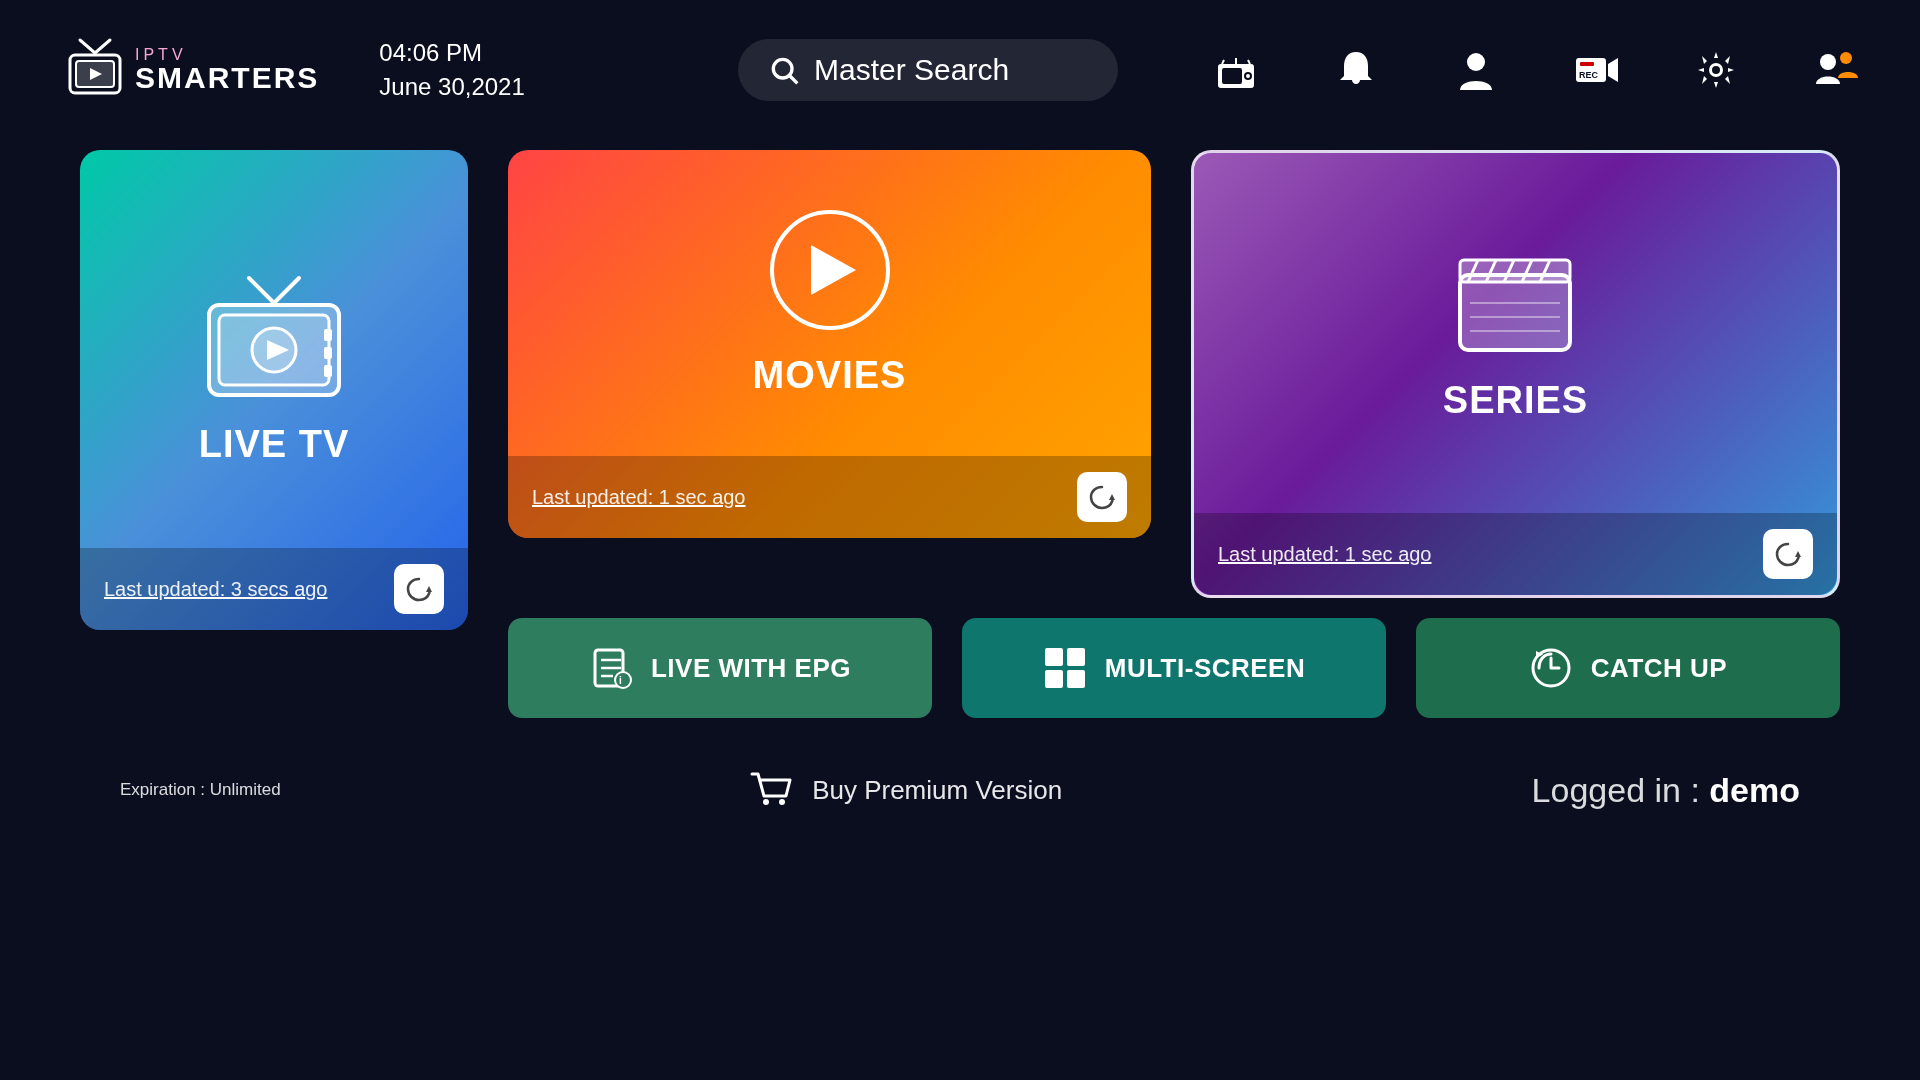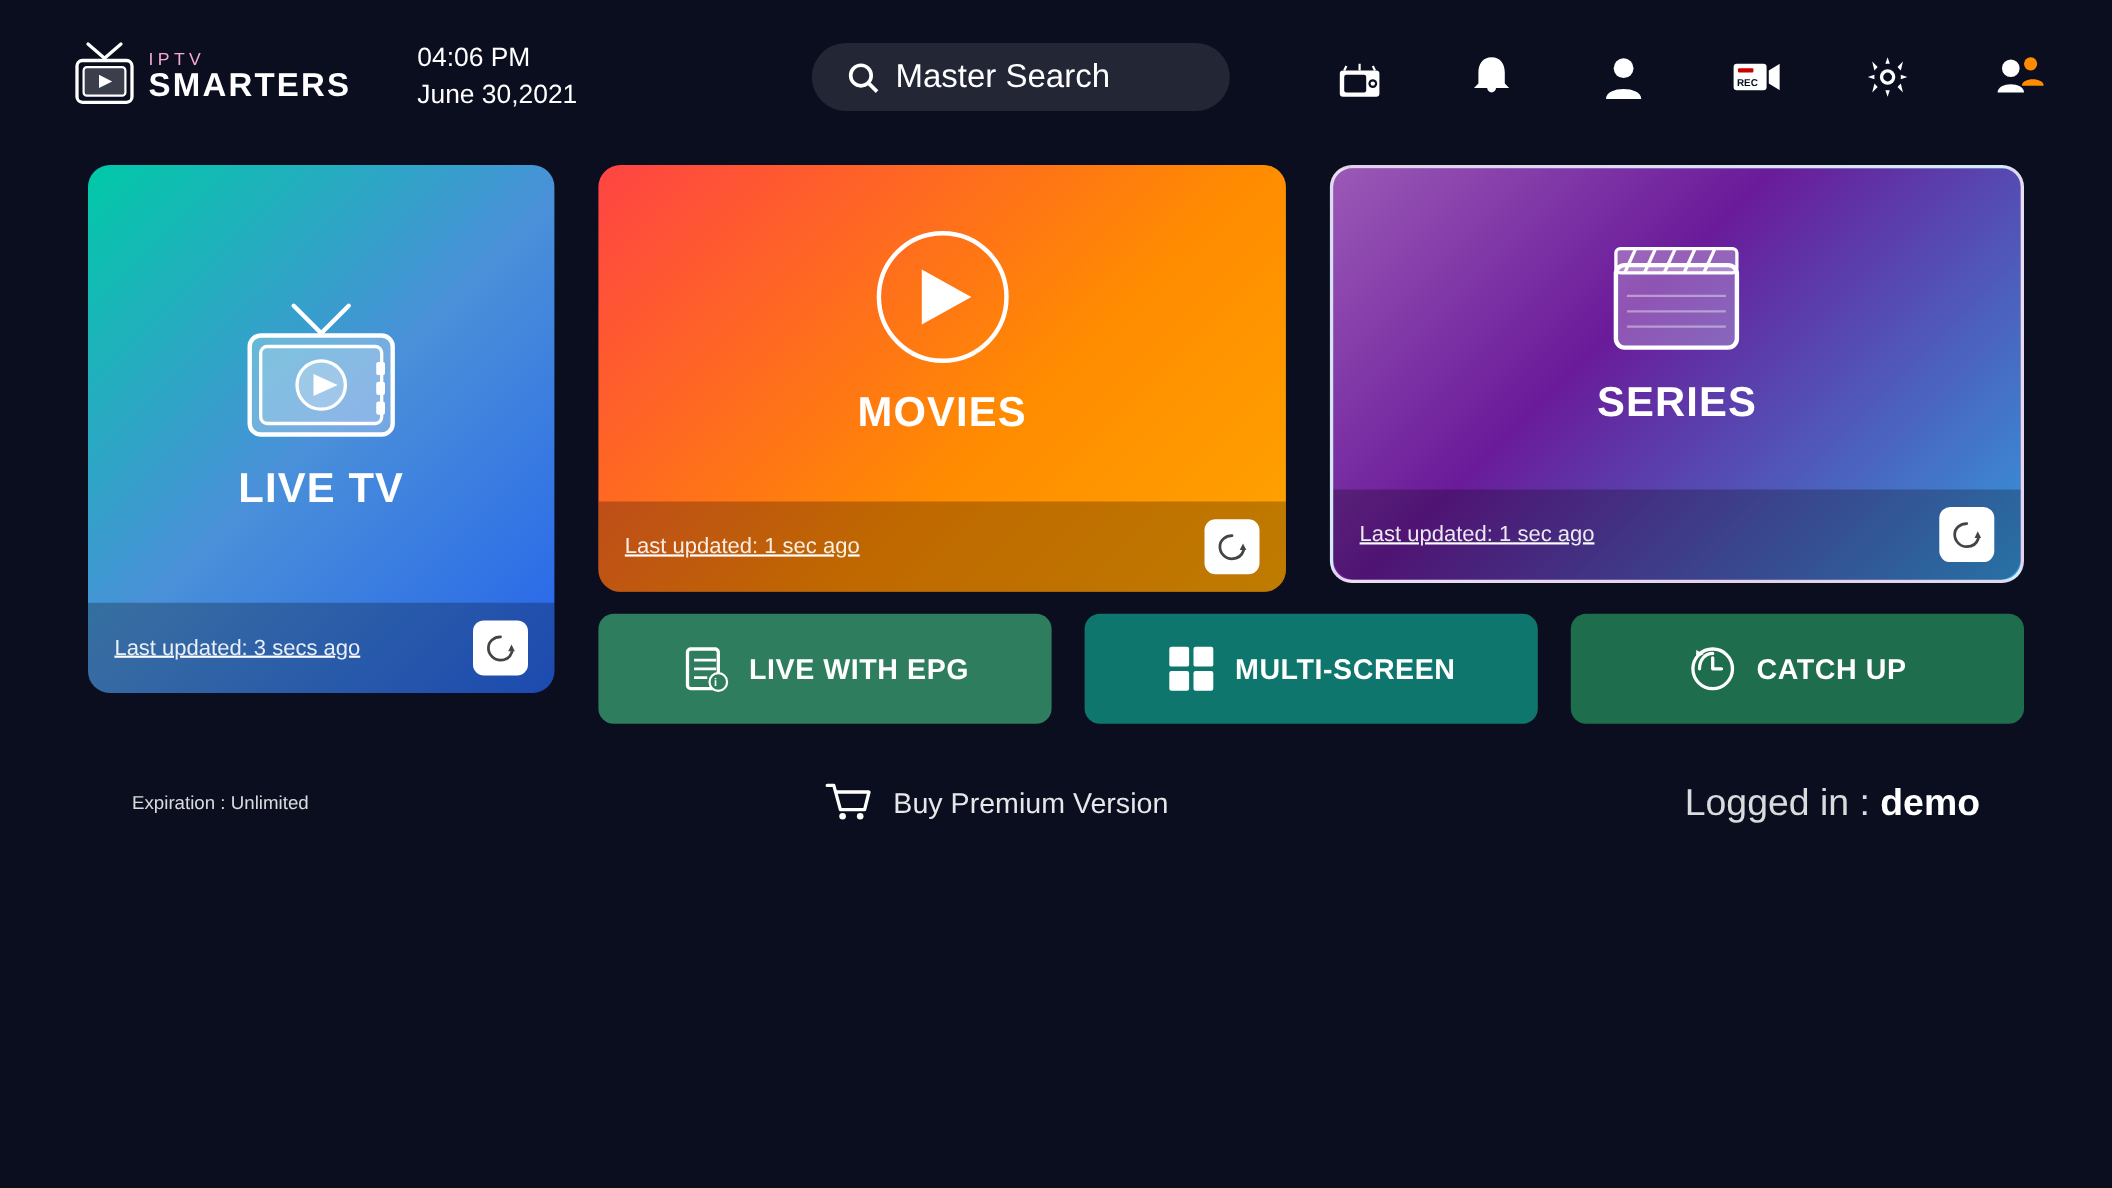--- a/index.html
+++ b/index.html
@@ -102,21 +102,21 @@
     .main-content {
       display: flex;
       gap: 40px;
       padding: 0 80px;
       margin-top: 10px;
       align-items: flex-start;
     }
 
     
     .live-tv-card {
-      width: 424px;
+      width: 388px;
       height: 480px;
       border-radius: 20px;
       background: linear-gradient(135deg, #00c9a7 0%, #4a90d9 50%, #2563eb 100%);
       display: flex;
       flex-direction: column;
       align-items: center;
       justify-content: space-between;
       padding: 40px 30px 20px 30px;
       cursor: pointer;
       position: relative;
@@ -232,21 +232,21 @@
       height: 0;
       border-top: 25px solid transparent;
       border-bottom: 25px solid transparent;
       border-left: 45px solid white;
       margin-left: 8px;
     }
 
     
     .series-card {
       flex: 1;
-      height: 380px;
+      height: 448px;
       border-radius: 20px;
       background: linear-gradient(135deg, #9b59b6 0%, #6a1b9a 40%, #3498db 100%);
       display: flex;
       flex-direction: column;
       align-items: center;
       justify-content: space-between;
       cursor: pointer;
       overflow: hidden;
       position: relative;
       border: 3px solid rgba(255,255,255,0.8);

